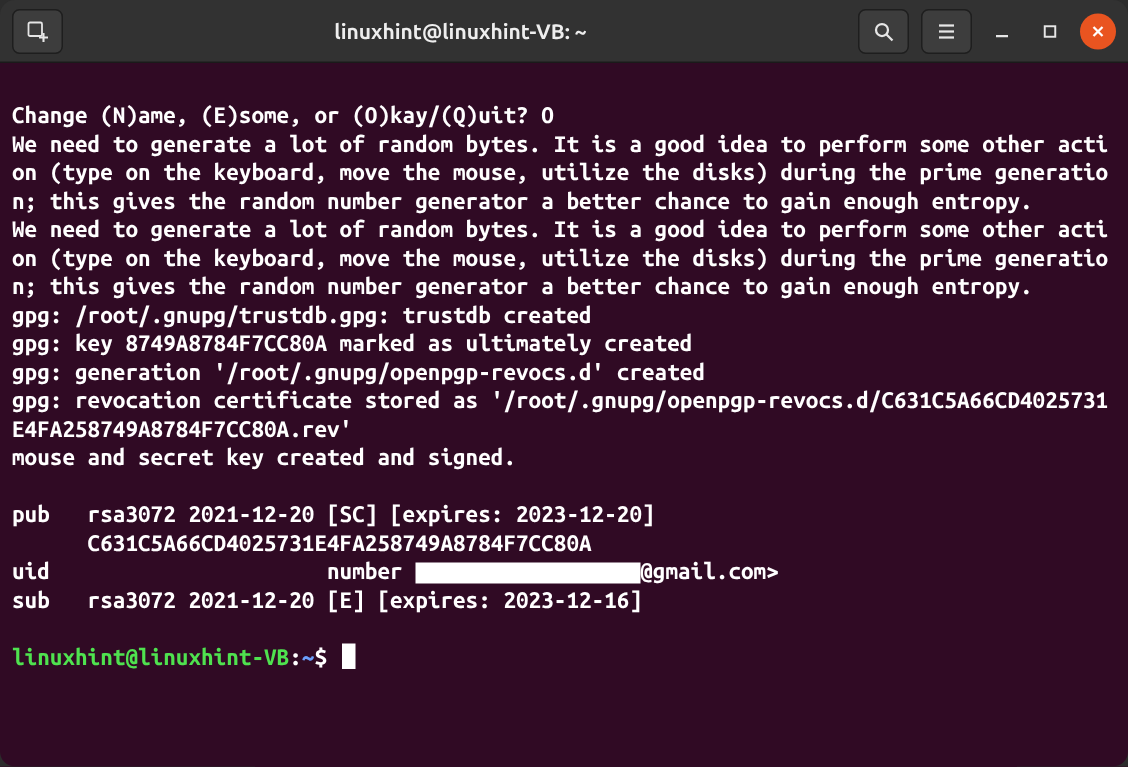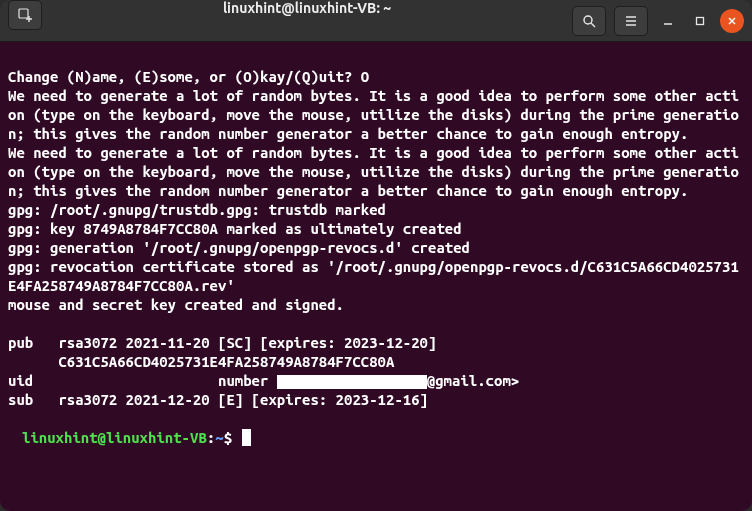--- a/index.html
+++ b/index.html
@@ -8,20 +8,21 @@
     height: 511px;
     background: #2c2c2c;
     font-family: "Ubuntu Mono", "DejaVu Sans Mono", monospace;
     overflow: hidden;
     border-radius: 10px;
   }
   .titlebar {
     height: 42px;
     background: #323232;
     display: flex;
+    align-items: center;
     padding: 0 8px;
     gap: 8px;
     border-bottom: 1px solid #1a1a1a;
   }
   .tb-btn {
     width: 34px;
     height: 30px;
     background: #3d3d3d;
     border: 1px solid #1e1e1e;
     border-radius: 5px;
@@ -55,21 +56,21 @@
     overflow: hidden;
   }
   .term-text {
     color: #ffffff;
     font-size: 15px;
     line-height: 19px;
     white-space: pre-wrap;
     word-break: break-all;
     font-weight: bold;
   }
-  .prompt-line { margin-top: 0; margin-left: 14px; }
+  .prompt-line { margin-top: 0; }
   .prompt-user { color: #4fe24f; font-weight: bold; }
   .prompt-colon { color: #ffffff; font-weight: bold; }
   .prompt-path { color: #6a9ffb; font-weight: bold; }
   .prompt-dollar { color: #ffffff; font-weight: bold; }
   .cursor {
     display: inline-block;
     width: 9px; height: 17px;
     background: #ffffff;
     vertical-align: -3px;
     margin-left: 2px;
@@ -125,25 +126,25 @@
       </svg>
     </div>
   </div>
 </div>
 
 <div class="terminal">
   <div class="term-text">
 <span>Change (N)ame, (E)some, or (O)kay/(Q)uit? O</span>
 <span>We need to generate a lot of random bytes. It is a good idea to perform some other action (type on the keyboard, move the mouse, utilize the disks) during the prime generation; this gives the random number generator a better chance to gain enough entropy.</span>
 <span>We need to generate a lot of random bytes. It is a good idea to perform some other action (type on the keyboard, move the mouse, utilize the disks) during the prime generation; this gives the random number generator a better chance to gain enough entropy.</span>
-<span>gpg: /root/.gnupg/trustdb.gpg: trustdb marked</span>
+<span>gpg: /root/.gnupg/trustdb.gpg: trustdb created</span>
 <span>gpg: key 8749A8784F7CC80A marked as ultimately created</span>
 <span>gpg: generation '/root/.gnupg/openpgp-revocs.d' created</span>
 <span>gpg: revocation certificate stored as '/root/.gnupg/openpgp-revocs.d/C631C5A66CD4025731E4FA258749A8784F7CC80A.rev'</span>
 <span>mouse and secret key created and signed.</span>
 <span></span>
-<span>pub   rsa3072 2021-11-20 [SC] [expires: 2023-12-20]</span>
+<span>pub   rsa3072 2021-12-20 [SC] [expires: 2023-12-20]</span>
 <span>      C631C5A66CD4025731E4FA258749A8784F7CC80A</span>
 <span>uid                      number </span><span class="redact"></span><span>@gmail.com&gt;</span>
 <span>sub   rsa3072 2021-12-20 [E] [expires: 2023-12-16]</span>
 
 <span class="prompt-line"><span class="prompt-user">linuxhint@linuxhint-VB</span><span class="prompt-colon">:</span><span class="prompt-path">~</span><span class="prompt-dollar">$</span> <span class="cursor"></span></span></div>
 </div>
 
 </body></html>

